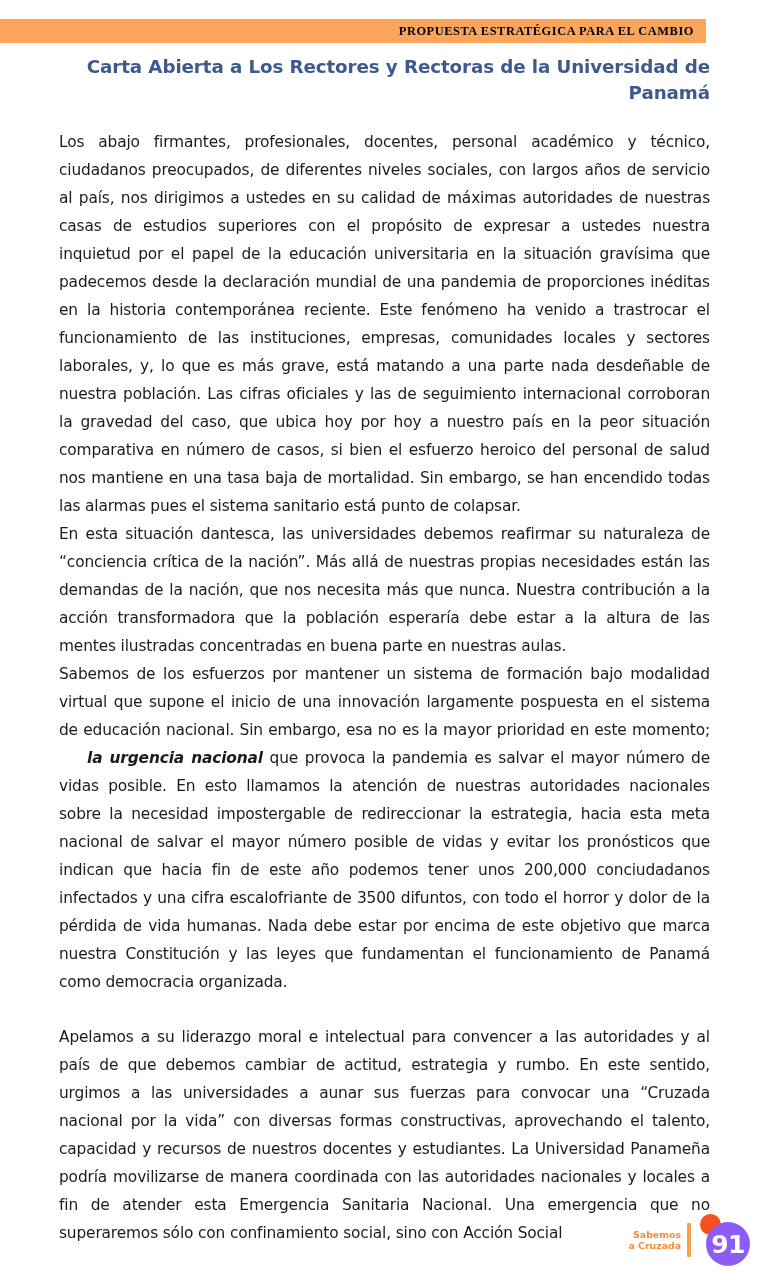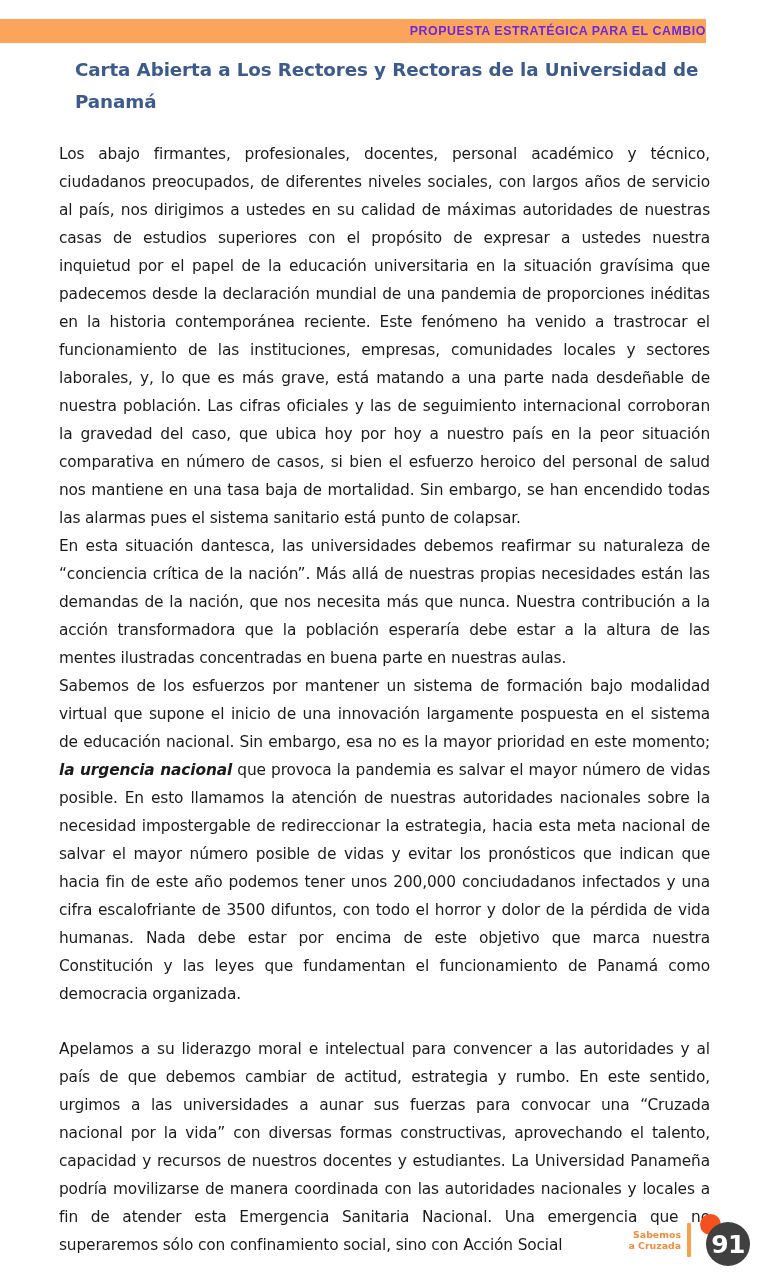--- a/index.html
+++ b/index.html
@@ -21,45 +21,46 @@
     left: 0;
     top: 19px;
     width: 706px;
     height: 24px;
     background: #fba55c;
     display: flex;
     align-items: center;
     justify-content: flex-end;
   }
   .header-banner-text {
-    color: #6d28d9;
+    color: #000000;
     font-size: 12.4px;
     font-weight: bold;
     letter-spacing: 0.55px;
-    padding-right: 0;
+    padding-right: 12px;
     white-space: nowrap;
-    font-family: Liberation Sans, sans-serif;
+    font-family: Liberation Serif, serif;
   }
 
   
   .page {
     position: absolute;
     left: 59px;
     top: 54px;
     width: 651px;
   }
 
   .doc-title {
     color: #3c5a8c;
     font-size: 18.3px;
     font-weight: bold;
-    line-height: 32px;
-    margin: 0 0 0 16px;
+    line-height: 26px;
+    margin: 0 0 0 8px;
     letter-spacing: -0.1px;
     font-family: "DejaVu Sans", sans-serif;
+    text-align: right;
   }
 
   .doc-subtitle {
     font-style: italic;
     font-weight: bold;
     font-size: 15.2px;
     color: #141414;
     margin: 30px 0 0 0;
     line-height: 20px;
     letter-spacing: -0.15px;
@@ -79,20 +80,21 @@
     letter-spacing: -0.15px;
     font-family: "DejaVu Sans", sans-serif;
     hyphens: none;
   }
   p.para:last-child { text-align: justify; }
   p.gap-before { margin-top: 26.6px; }
 
   b.inline-em {
     font-weight: bold;
     font-style: italic;
+    margin-left: 28px;
   }
 
   
   .footer {
     position: absolute;
     right: 18px;
     bottom: 13px;
     display: flex;
     align-items: center;
     height: 54px;
@@ -127,21 +129,21 @@
     border-radius: 50%;
     background: #f4511e;
   }
   .badge-circle {
     position: absolute;
     left: 8px;
     top: 8px;
     width: 44px;
     height: 44px;
     border-radius: 50%;
-    background: #404040;
+    background: #8b5cf6;
     display: flex;
     align-items: center;
     justify-content: center;
   }
   .badge-number {
     color: #ffffff;
     font-size: 25px;
     font-weight: bold;
     letter-spacing: -0.6px;
     font-family: "DejaVu Sans", sans-serif;

